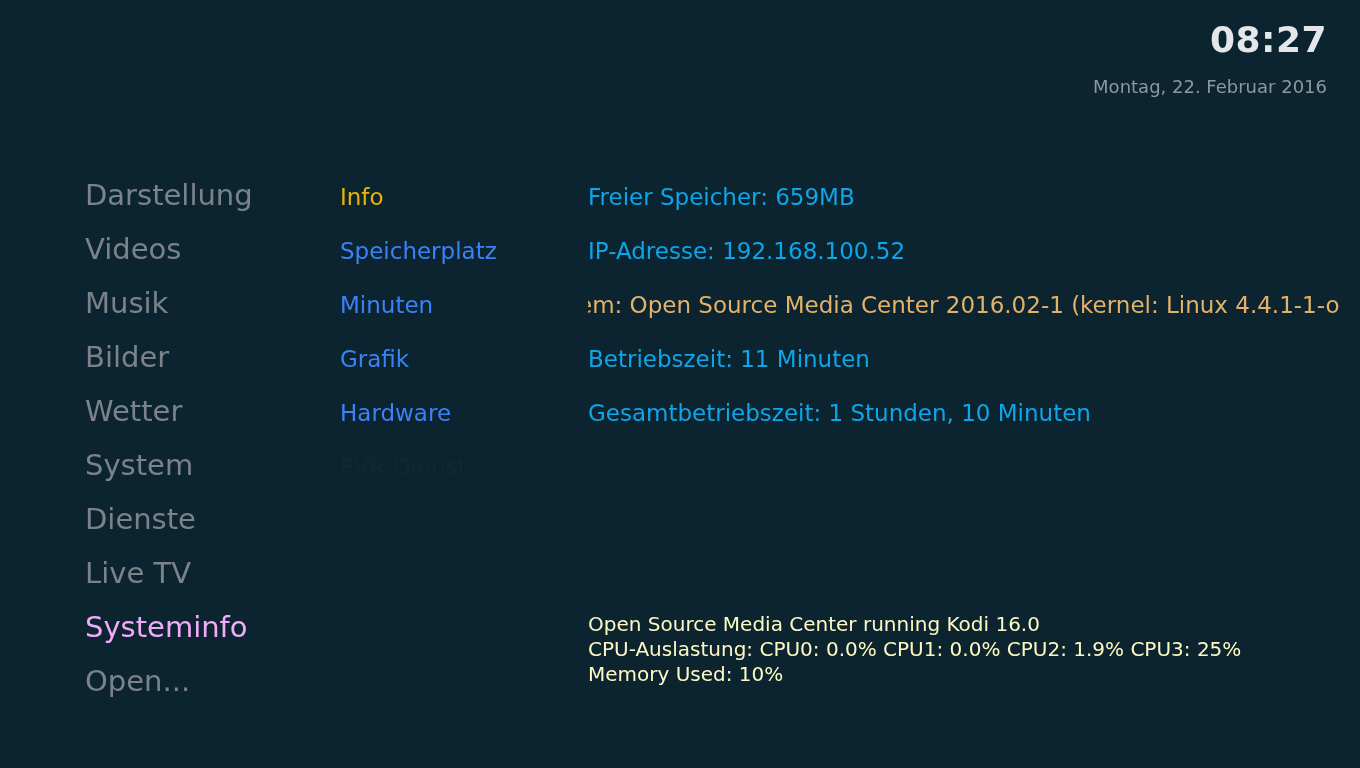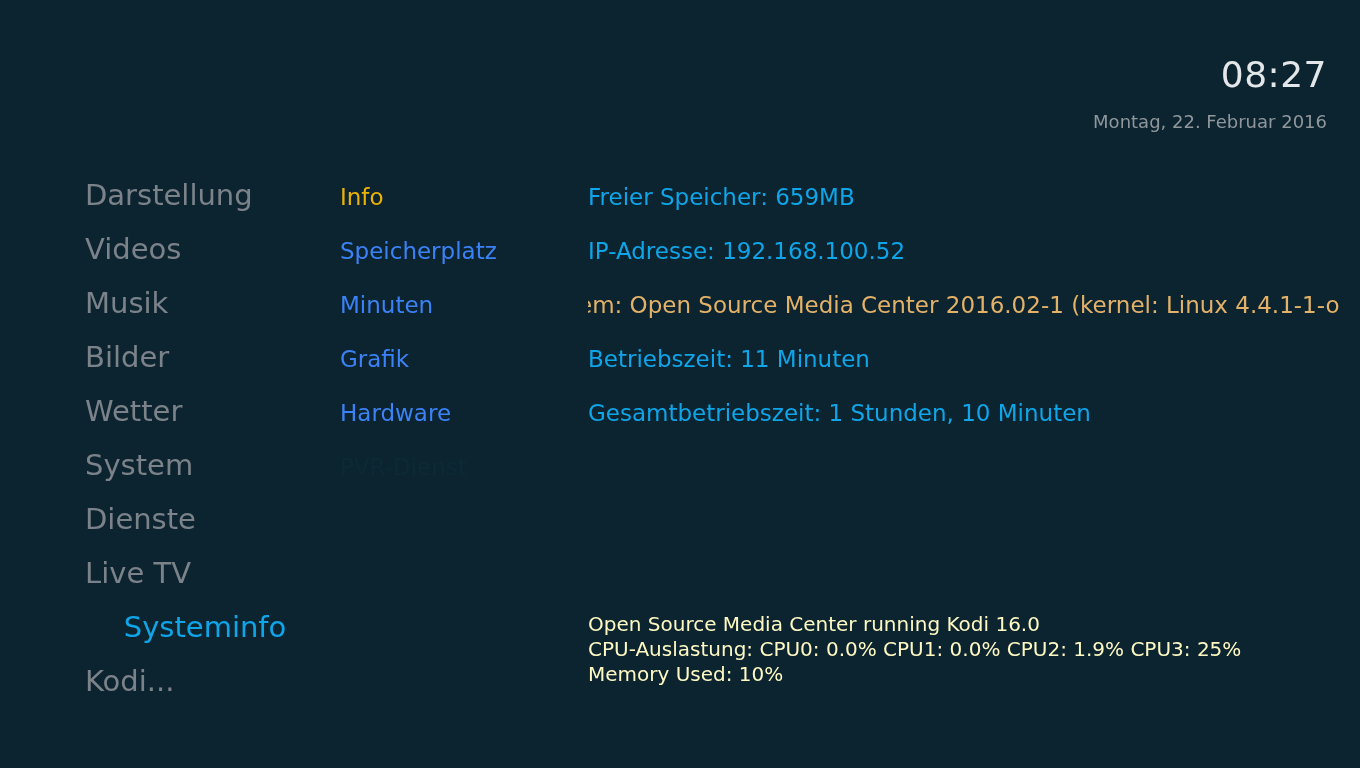--- a/index.html
+++ b/index.html
@@ -26,24 +26,23 @@
   #clock-area {
     position: absolute;
     top: 22px;
     right: 33px;
     text-align: right;
     line-height: 1;
   }
   #clock-time {
     font-size: 36px;
     color: #e4e7e9;
-    font-weight: 400;
+    font-weight: 700;
     letter-spacing: 0.5px;
     display: block;
-    margin-top: 35px;
   }
   #clock-date {
     display: block;
     margin-top: 20px;
     font-size: 18px;
     color: #8f979d;
     font-weight: 400;
   }
 
   
@@ -55,22 +54,21 @@
   }
   .menu-item {
     height: 54px;
     line-height: 54px;
     font-size: 29px;
     color: #7b8289;
     white-space: nowrap;
     cursor: default;
   }
   .menu-item.selected {
-    color: #0ea5e9;
-    text-align: center;
+    color: #f0abfc;
   }
 
   
   #subcategories {
     position: absolute;
     left: 340px;
     top: 170px;
     width: 230px;
   }
   .sub-item {
@@ -142,21 +140,21 @@
   <nav id="sidebar">
       <div class="menu-item">Darstellung</div>
       <div class="menu-item">Videos</div>
       <div class="menu-item">Musik</div>
       <div class="menu-item">Bilder</div>
       <div class="menu-item">Wetter</div>
       <div class="menu-item">System</div>
       <div class="menu-item">Dienste</div>
       <div class="menu-item">Live TV</div>
       <div class="menu-item selected">Systeminfo</div>
-      <div class="menu-item">Kodi...</div>
+      <div class="menu-item">Open...</div>
     </nav>
 
   <nav id="subcategories">
       <div class="sub-item selected">Info</div>
       <div class="sub-item">Speicherplatz</div>
       <div class="sub-item">Minuten</div>
       <div class="sub-item">Grafik</div>
       <div class="sub-item">Hardware</div>
       <div class="sub-item disabled">PVR-Dienst</div>
     </nav>

